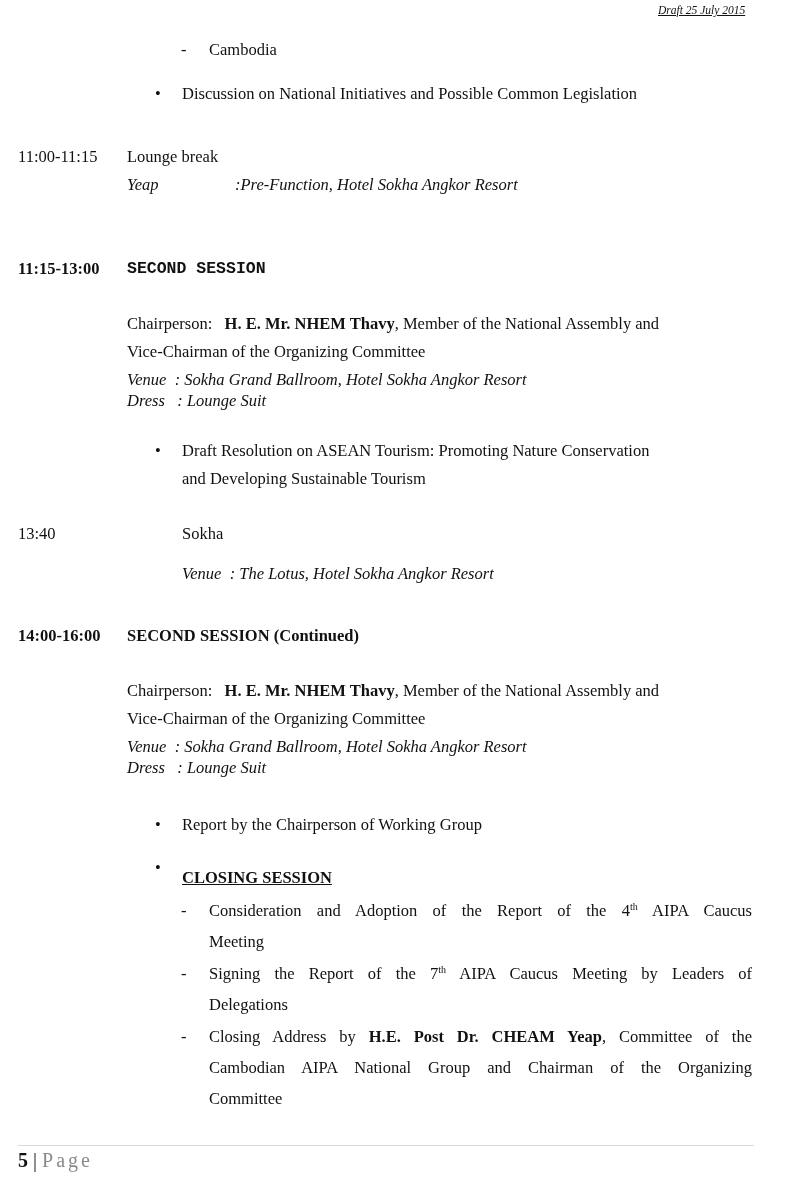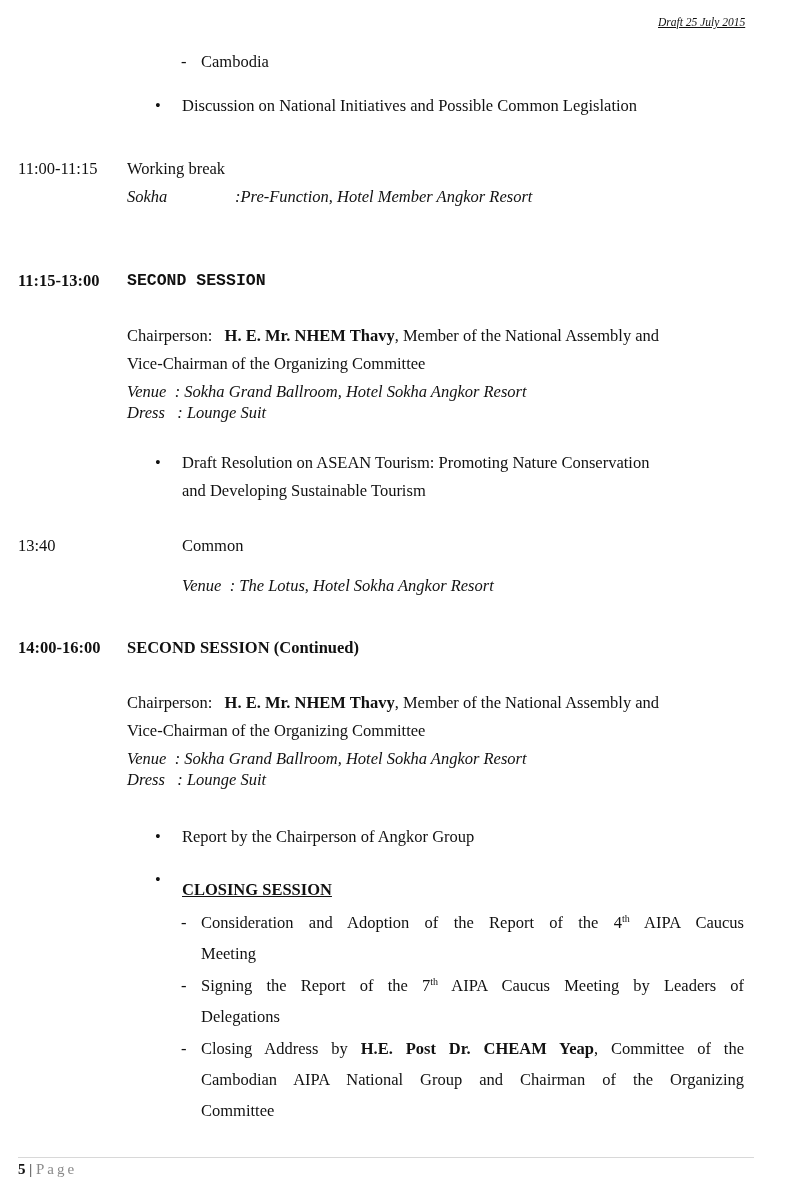--- a/index.html
+++ b/index.html
@@ -1,81 +1,81 @@
 <!DOCTYPE html>
 <html><head>
   <meta charset="utf-8">
   <style>
     html, body { margin: 0; padding: 0; background: #ffffff; }
     body {
       width: 796px; height: 1177px; position: relative; overflow: hidden;
       font-family: "Liberation Serif", serif; color: #111; font-size: 16.5px;
     }
-    .abs { position: absolute; white-space: nowrap; margin-top: 12px; }
+    .abs { position: absolute; white-space: nowrap; }
     .header-draft { top: 4px; left: 658px; font-size: 11.5px; font-style: italic; text-decoration: underline; }
     .it { font-style: italic; }
     .b { font-weight: bold; }
     .time { left: 18px; }
     .col2 { left: 127px; }
     .bullet { left: 155px; }
     .bul-text { left: 182px; }
     .dash { left: 181px; }
-    .dash-text { left: 201px; }
+    .dash-text { left: 209px; }
     .justify { white-space: normal; width: 543px; text-align: justify; text-align-last: justify; }
     sup { font-size: 10px; line-height: 0; vertical-align: 6px; }
     .footer-rule { left: 18px; top: 1145px; width: 736px; height: 1px; background: #d8d8d8; }
-    .footer { left: 18px; top: 1149px; font-size: 15px; }
+    .footer { left: 18px; top: 1149px; font-size: 20px; }
     .footer .num { font-weight: bold; }
     .footer .sep { color: #222; }
     .footer .pg { color: #8a8a8a; letter-spacing: 3px; }
     .venue-label { display: inline-block; width: 108px; }
   </style>
 </head>
 <body>
 
 <div class="abs header-draft">Draft 25 July 2015</div>
 
 <div class="abs dash" style="top:40px;">-</div>
 <div class="abs dash-text" style="top:40px;">Cambodia</div>
 <div class="abs bullet" style="top:84px;">•</div>
 <div class="abs bul-text" style="top:84px;">Discussion  on National Initiatives and Possible Common Legislation</div>
 
 <div class="abs time" style="top:147px;">11:00-11:15</div>
-<div class="abs col2" style="top:147px;">Working break</div>
+<div class="abs col2" style="top:147px;">Lounge break</div>
 <div class="abs col2 it" style="top:175px;">
-  <span class="venue-label">Sokha</span><span>:Pre-Function, Hotel Member Angkor Resort</span>
+  <span class="venue-label">Yeap</span><span>:Pre-Function, Hotel Sokha Angkor Resort</span>
 </div>
 
 <div class="abs time b" style="top:259px;">11:15-13:00</div>
 <div class="abs col2 b" style="top:259px;font-family:Liberation Mono, monospace;">SECOND SESSION</div>
 <div class="abs col2" style="top:314px;">
   <span>Chairperson:</span>&nbsp;&nbsp;&nbsp;<span class="b">H. E. Mr. NHEM Thavy</span><span>, Member of the National Assembly and</span>
 </div>
 <div class="abs col2" style="top:342px;">Vice-Chairman of the Organizing Committee</div>
 <div class="abs col2 it" style="top:370px;white-space:pre;">Venue  : Sokha Grand Ballroom, Hotel Sokha Angkor Resort</div>
 <div class="abs col2 it" style="top:391px;white-space:pre;">Dress   : Lounge Suit</div>
 <div class="abs bullet" style="top:441px;">•</div>
 <div class="abs bul-text" style="top:441px;">Draft Resolution on ASEAN Tourism: Promoting Nature Conservation</div>
 <div class="abs bul-text" style="top:469px;">and Developing Sustainable Tourism</div>
 
 <div class="abs time" style="top:524px;">13:40</div>
-<div class="abs bul-text" style="top:524px;">Common</div>
+<div class="abs bul-text" style="top:524px;">Sokha</div>
 <div class="abs bul-text it" style="top:564px;white-space:pre;">Venue  : The Lotus, Hotel Sokha Angkor Resort</div>
 
 <div class="abs time b" style="top:626px;">14:00-16:00</div>
 <div class="abs col2 b" style="top:626px;">SECOND SESSION (Continued)</div>
 <div class="abs col2" style="top:681px;">
   <span>Chairperson:</span>&nbsp;&nbsp;&nbsp;<span class="b">H. E. Mr. NHEM Thavy</span><span>, Member of the National Assembly and</span>
 </div>
 <div class="abs col2" style="top:709px;">Vice-Chairman of the Organizing Committee</div>
 <div class="abs col2 it" style="top:737px;white-space:pre;">Venue  : Sokha Grand Ballroom, Hotel Sokha Angkor Resort</div>
 <div class="abs col2 it" style="top:758px;white-space:pre;">Dress   : Lounge Suit</div>
 
 <div class="abs bullet" style="top:815px;">•</div>
-<div class="abs bul-text" style="top:815px;">Report by the Chairperson of Angkor Group</div>
+<div class="abs bul-text" style="top:815px;">Report by the Chairperson of Working Group</div>
 <div class="abs bullet" style="top:858px;">•</div>
 <div class="abs bul-text b" style="top:868px;text-decoration:underline;">CLOSING SESSION</div>
 
 <div class="abs dash" style="top:901px;">-</div>
 <div class="abs dash-text justify" style="top:901px;"><span>Consideration and Adoption of the Report of the 4</span><sup>th</sup><span> AIPA Caucus</span></div>
 <div class="abs dash-text" style="top:932px;">Meeting</div>
 
 <div class="abs dash" style="top:964px;">-</div>
 <div class="abs dash-text justify" style="top:964px;"><span>Signing the Report of the 7</span><sup>th</sup><span> AIPA Caucus Meeting by Leaders of</span></div>
 <div class="abs dash-text" style="top:995px;">Delegations</div>

